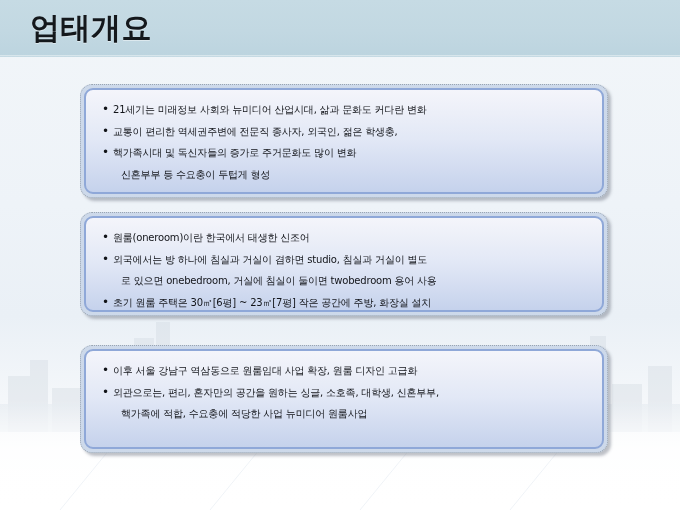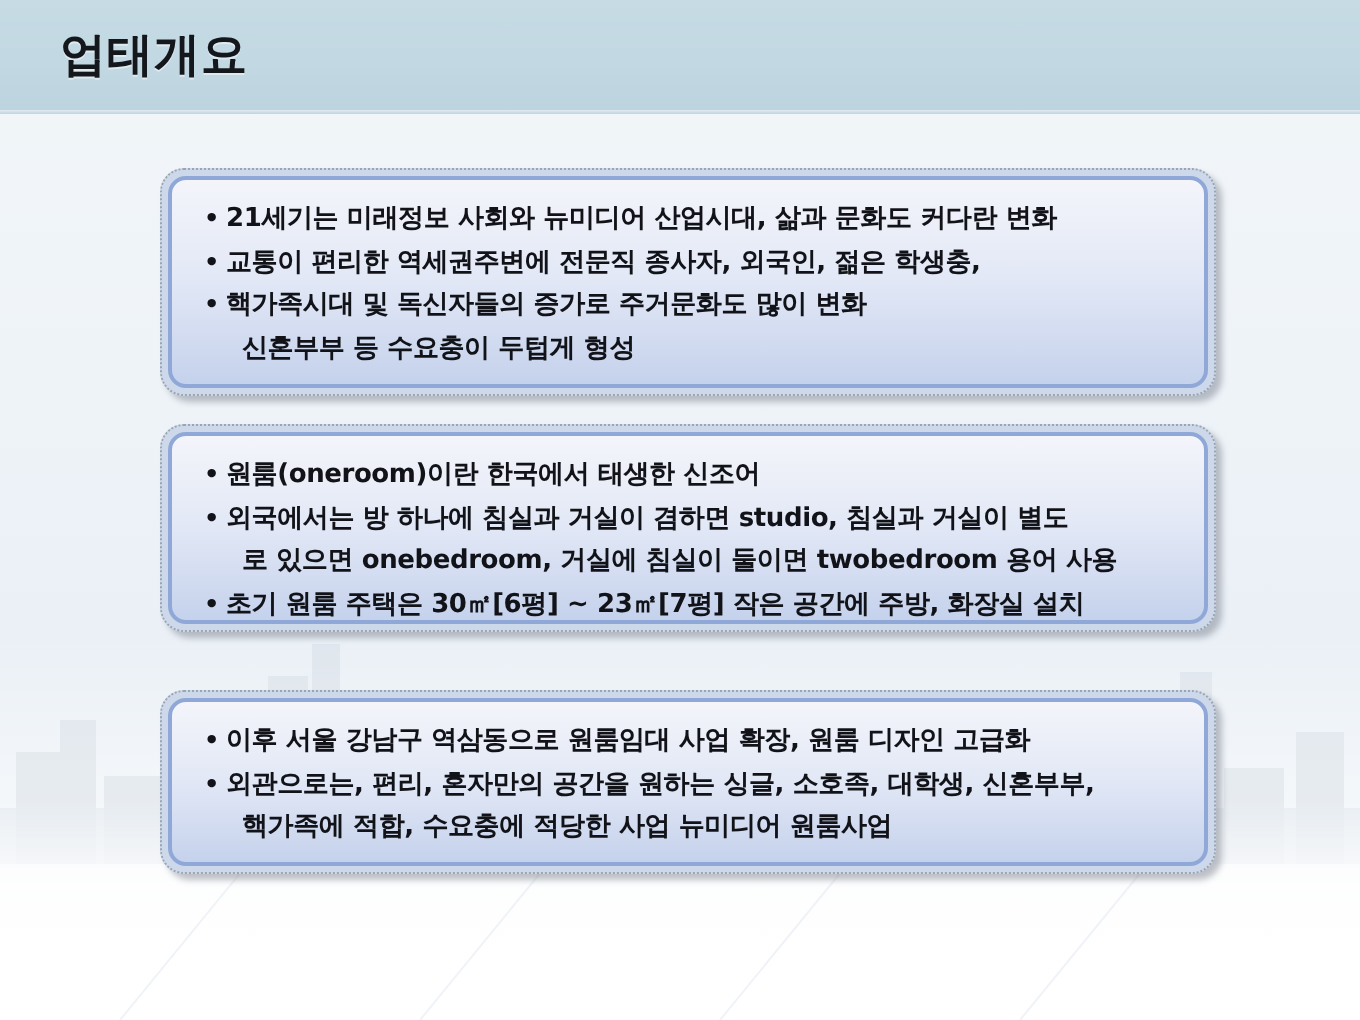--- a/index.html
+++ b/index.html
@@ -30,21 +30,21 @@
   .header{
     position:absolute;left:0;top:0;width:680px;height:57px;
     background:linear-gradient(180deg,#c6dbe4 0%,#c2d8e2 55%,#bcd4df 100%);
   }
   .header:after{
     content:"";position:absolute;left:0;right:0;bottom:0;height:2px;
     background:linear-gradient(180deg,rgba(255,255,255,.55),rgba(255,255,255,0));
   }
   .title{
     position:absolute;left:30px;top:11px;
-    font-size:23px;font-weight:bold;color:#14181c;
+    font-size:30px;font-weight:bold;color:#14181c;
     letter-spacing:.5px;line-height:34px;
     text-shadow:0 1px 0 rgba(255,255,255,.45);
   }
   
   .box{
     position:absolute;left:80px;width:528px;
     border:1px dotted #9aa5b1;
     border-radius:12px;
     padding:3px;
     background:#cdd9ea;
@@ -54,28 +54,28 @@
   .box-inner{
     border:2px solid #8fa8d8;
     border-radius:9px;
     background:linear-gradient(180deg,#f4f5fb 0%,#eceff8 22%,#e2e8f6 48%,#d4ddf1 74%,#c5d2ec 100%);
     box-sizing:border-box;
     padding:9px 14px 9px 16px;
     height:100%;
   }
   .box1{top:84px;height:114px;}
   .box2{top:212px;height:104px;}
-  .box3{top:345px;height:92px;}
+  .box3{top:345px;height:108px;}
   ul.lines{margin:0;padding:0;list-style:none;}
   ul.lines li{
     position:relative;
-    font-size:13px;
+    font-size:10px;
     line-height:21.5px;
     color:#111318;
-    font-weight:bold;
+    font-weight:normal;
     padding-left:11px;
     letter-spacing:-.2px;
     white-space:nowrap;
   }
   ul.lines li.cont{padding-left:19px;}
   ul.lines li:not(.cont):before{
     content:"•";position:absolute;left:0;top:0;font-size:12px;color:#111318;
   }
 </style>
 </head>

